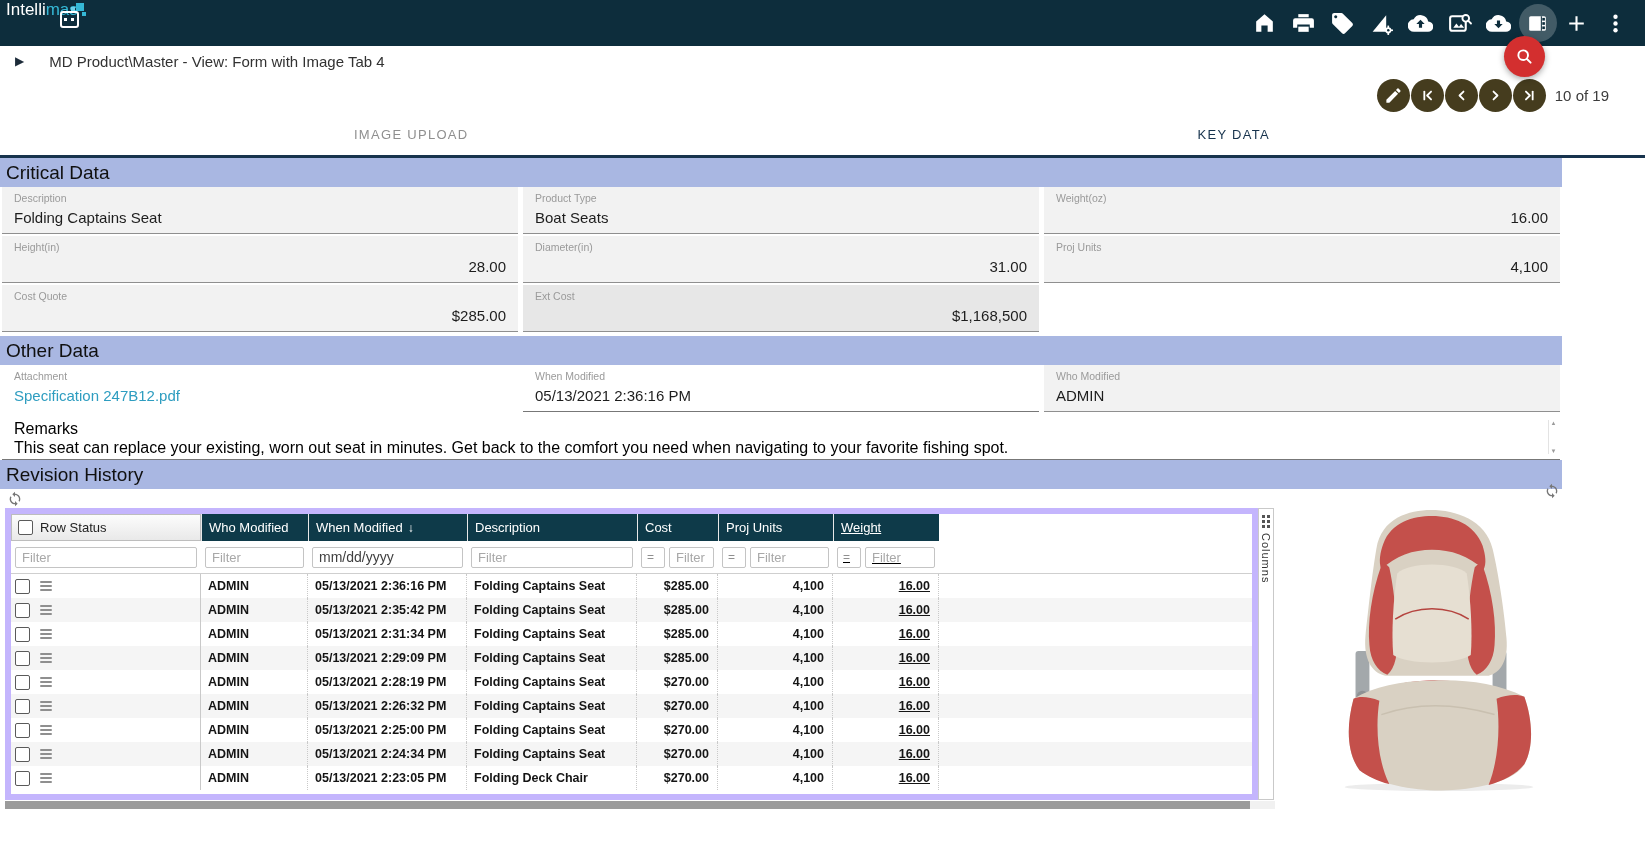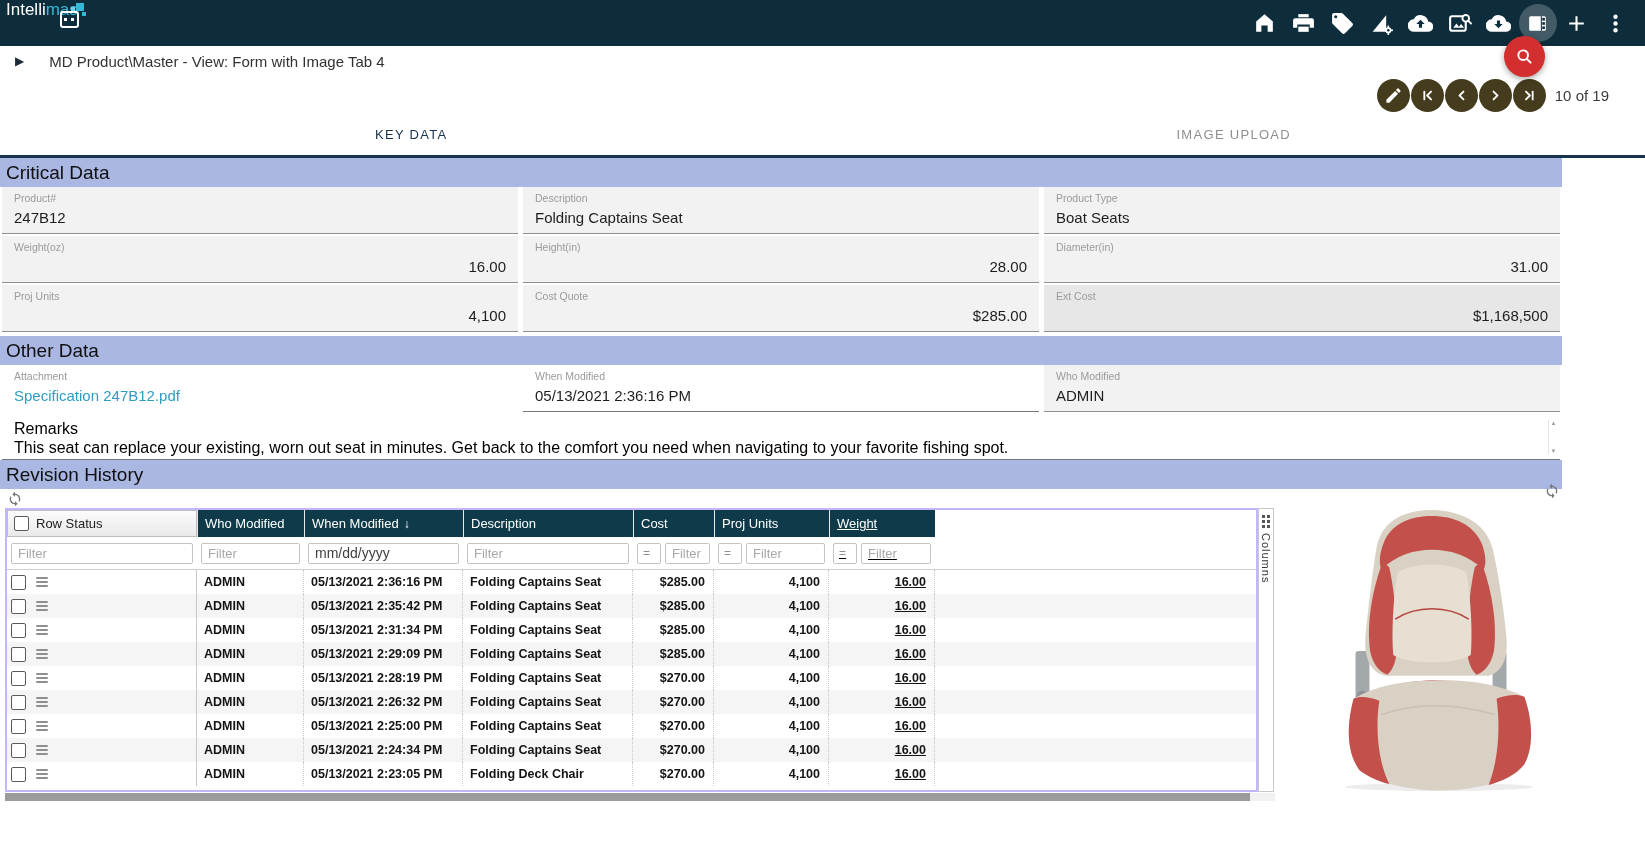--- a/index.html
+++ b/index.html
@@ -55,21 +55,21 @@
   .remarks{margin:0 2px;background:#fff;border-bottom:1px solid #777;height:44px;padding:4px 12px 0;box-sizing:border-box;position:relative;}
   .remarks .val{margin-top:1px;}
   .rscroll{position:absolute;right:2px;top:4px;width:9px;height:34px;display:flex;flex-direction:column;justify-content:space-between;align-items:center;color:#9a9a9a;font-size:6px;border-left:1px solid #e3e3e3;}
   
   .refreshrow{height:17px;position:relative;margin-top:2px;}
   .refreshrow svg{width:16px;height:16px;}
   .rf-left{position:absolute;left:7px;top:0;cursor:pointer;}
   .rf-right{position:absolute;right:2px;top:-8px;cursor:pointer;}
   
   .gridwrap{display:flex;margin-left:5px;width:1270px;}
-  .grid{width:1253px;border:2px solid #c4b5fd;box-sizing:border-box;background:#fff;}
+  .grid{width:1253px;border:6px solid #c4b5fd;box-sizing:border-box;background:#fff;}
   .g-head{display:flex;height:27px;}
   .gc{box-sizing:border-box;overflow:hidden;white-space:nowrap;}
   .c-rowstatus{width:190px;}.c-who{width:107px;}.c-when{width:159px;}.c-desc{width:170px;}
   .c-cost{width:81px;}.c-units{width:115px;}.c-weight{width:106px;text-decoration:underline;}.c-filler{flex:1;}
   .head-light{display:flex;align-items:center;gap:7px;padding-left:6px;font-size:13px;color:#222;
               background:linear-gradient(#fcfcfc,#e9e9e9);border:1px solid #bdbdbd;cursor:pointer;}
   .head-dark{background:var(--gridheader,#0e3a49);color:#fff;font-size:13px;display:flex;align-items:center;
              padding-left:7px;border-left:1px solid #e8e8e8;cursor:pointer;}
   .sort{margin-left:5px;font-size:12px;}
   .cb{width:13px;height:13px;border:1.5px solid #5a5a5a;border-radius:2px;background:#fff;display:inline-block;cursor:pointer;flex:none;}
@@ -230,35 +230,31 @@
   <button class="navbtn">
       <svg viewBox="0 0 24 24">
         <path d="M7.5 7l5 5-5 5" fill="none" stroke="#fff" stroke-width="2.3" stroke-linecap="round" stroke-linejoin="round"></path>
         <path d="M16 7v10" stroke="#fff" stroke-width="2.3" stroke-linecap="round"></path>
       </svg>
     </button>
   <span class="pos">10 of 19</span>
 </div>
 
 <div class="tabs">
+  <div class="tab">
+      <span>IMAGE UPLOAD</span>
+    </div>
   <div class="tab active">
       <span>KEY DATA</span>
     </div>
-  <div class="tab">
-      <span>IMAGE UPLOAD</span>
-    </div>
 </div>
 
 <div class="content">
   <div class="secbar">Critical Data</div>
   <div class="fgrid">
-    <div class="field">
-        <div class="lab">Product#</div>
-        <div class="val">247B12</div>
-      </div>
     <div class="field">
         <div class="lab">Description</div>
         <div class="val">Folding Captains Seat</div>
       </div>
     <div class="field">
         <div class="lab">Product Type</div>
         <div class="val">Boat Seats</div>
       </div>
     <div class="field">
         <div class="lab">Weight(oz)</div>

